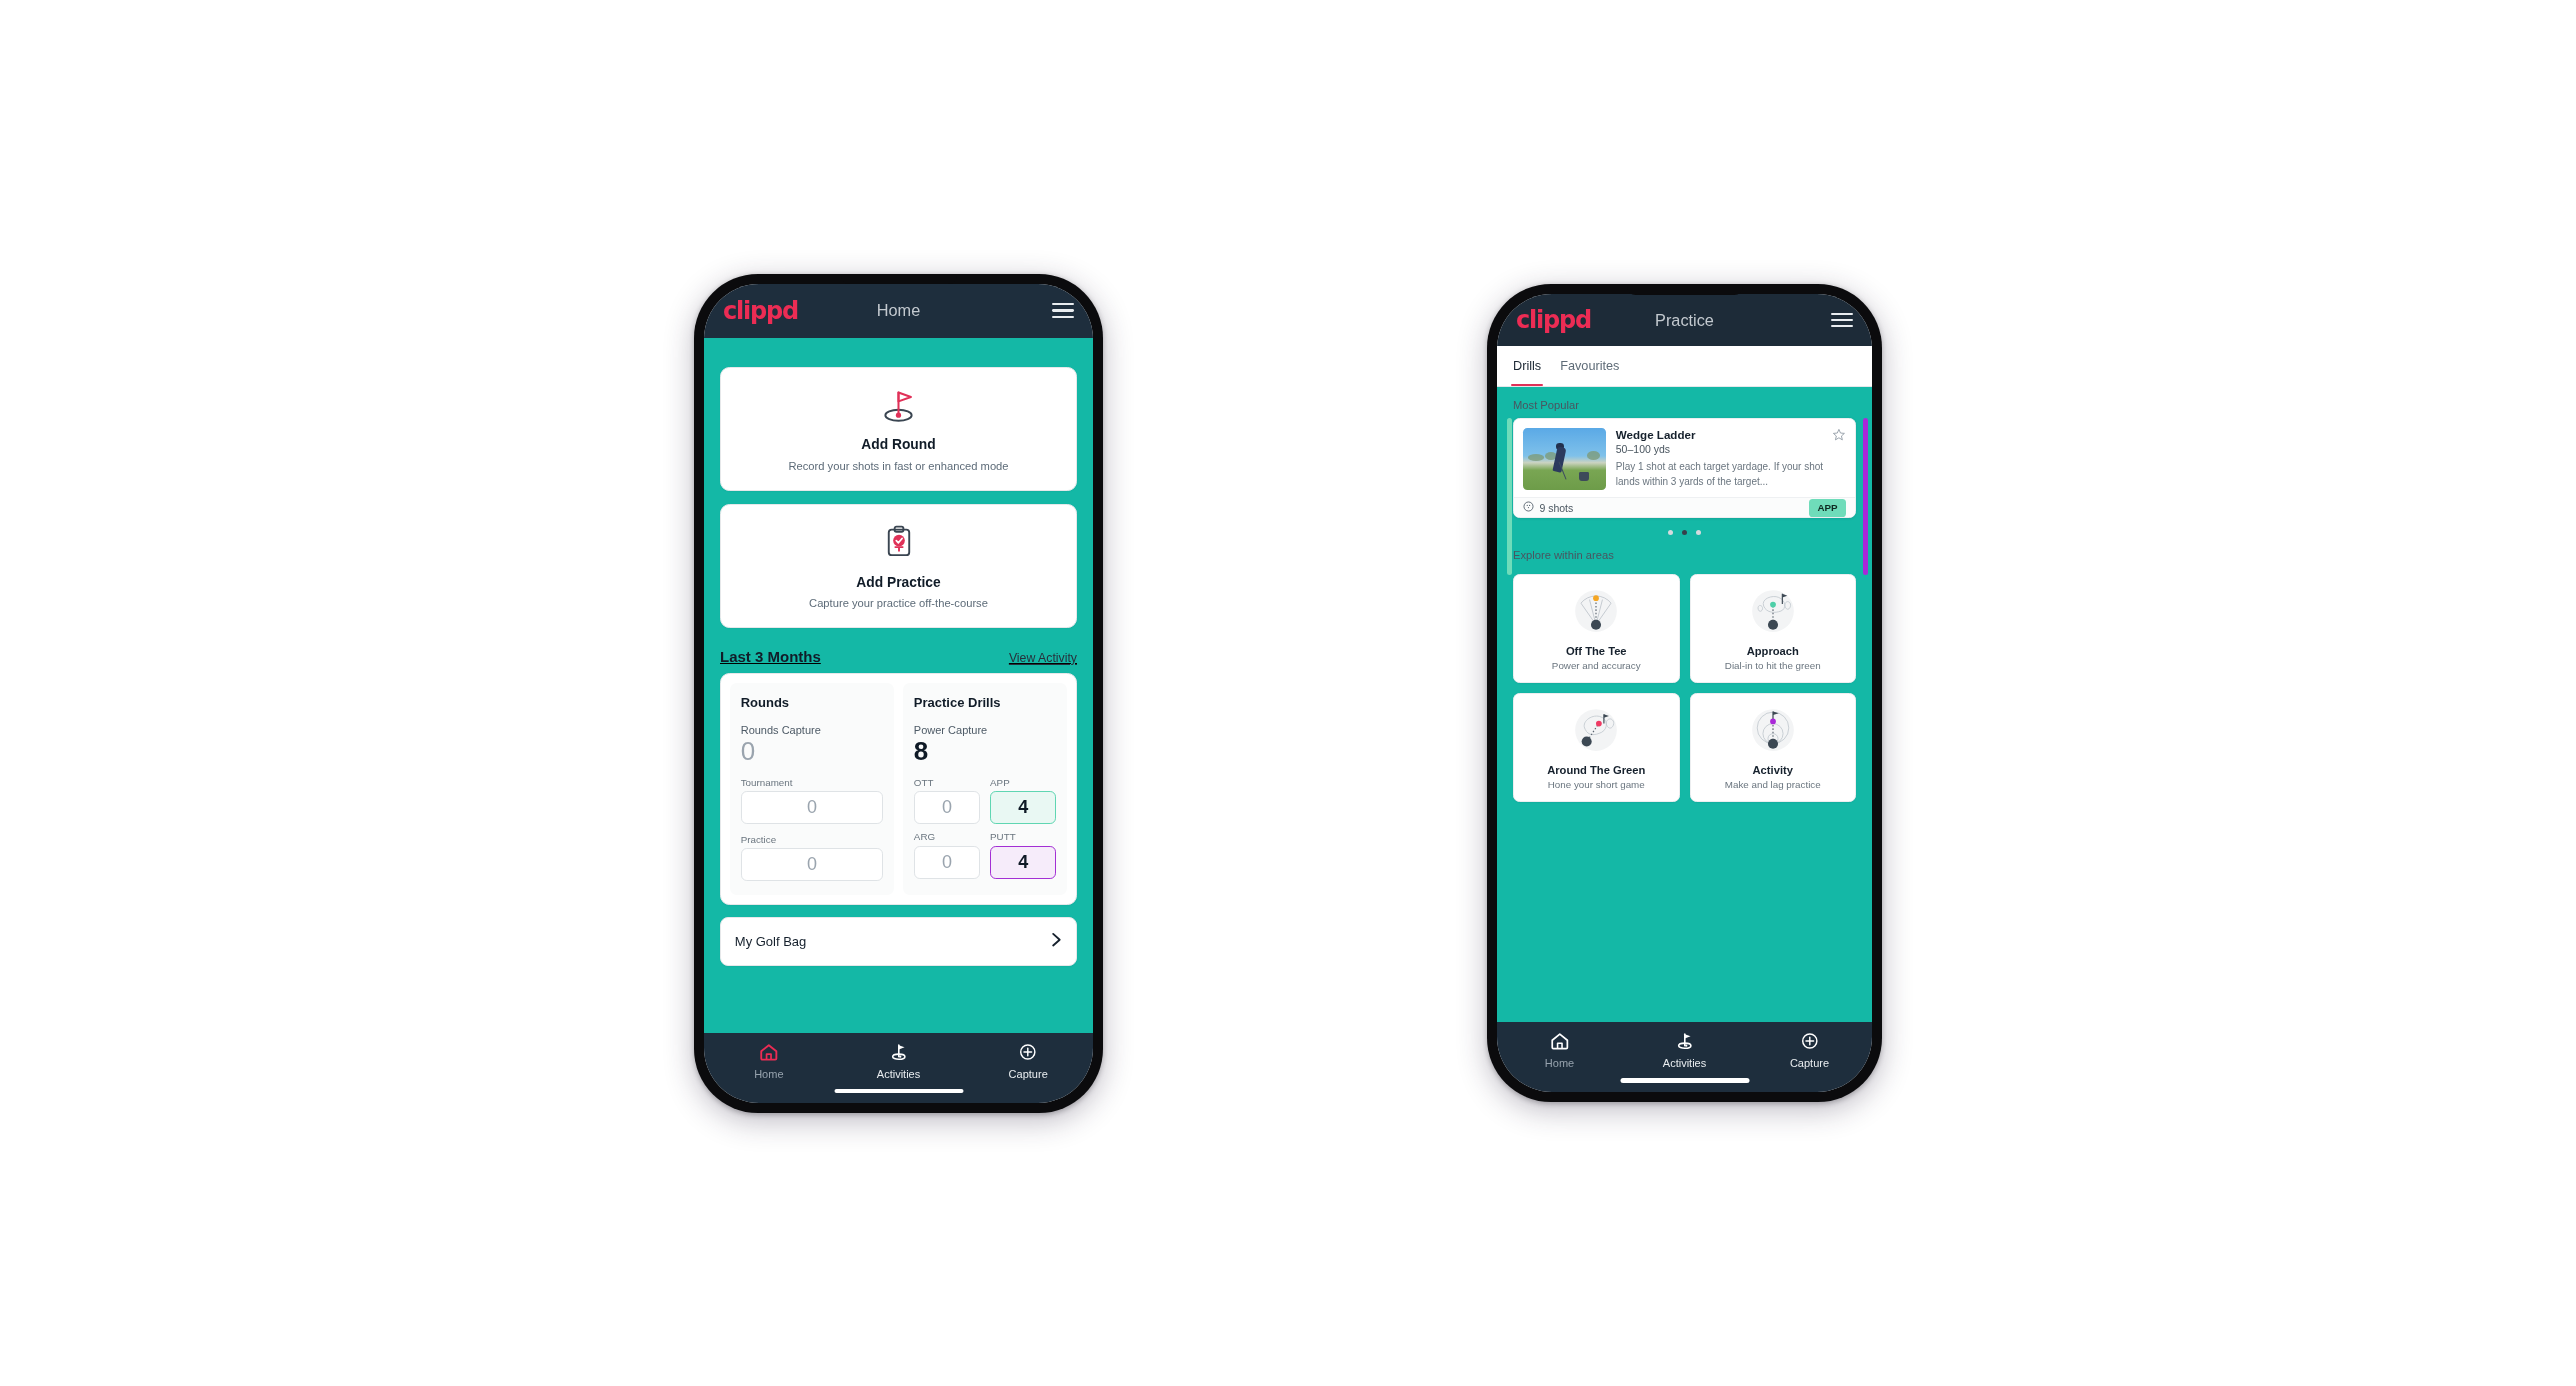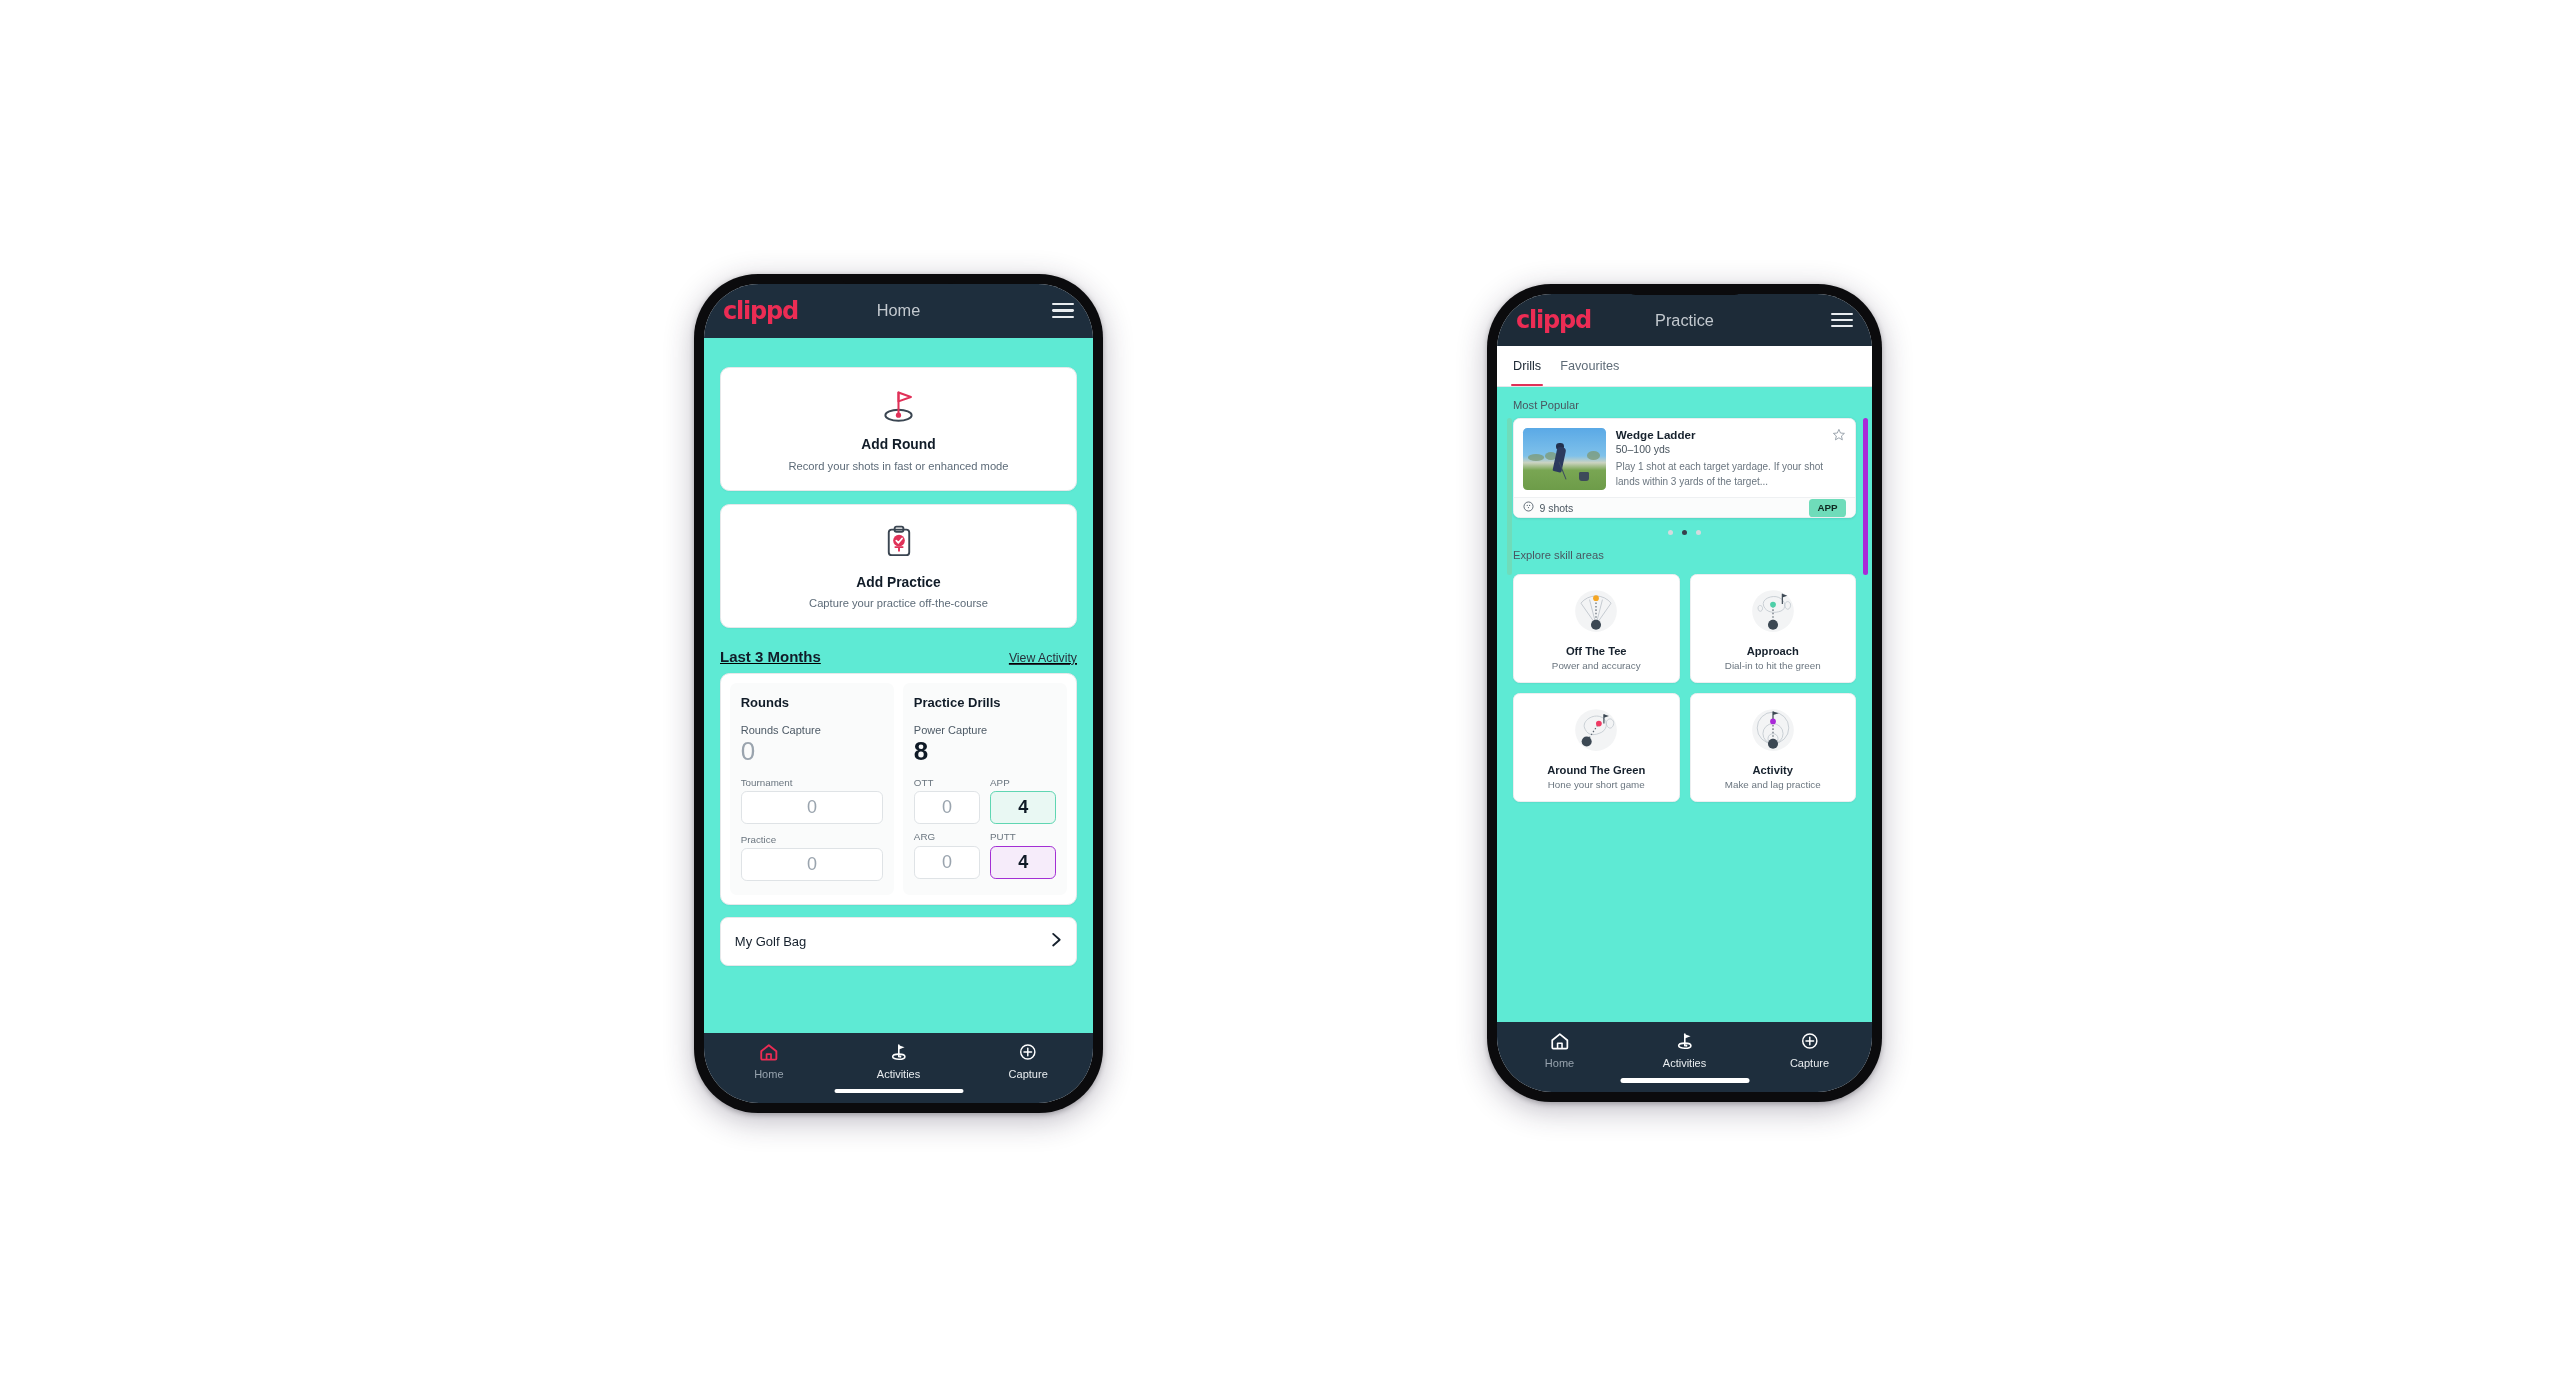--- a/index.html
+++ b/index.html
@@ -82,21 +82,21 @@
     flex-direction: column;
     gap: 4px;
     z-index: 3;
   }
   .burger i { display:block; height: 2.3px; background: #e9edf0; border-radius: 1.4px; }
 
   
   .body {
     flex: 1 1 auto;
     overflow: hidden;
-    background: #5eead4;
+    background: #14b8a6;
     display: flex;
     flex-direction: column;
   }
   .action-row {
     display: flex;
     gap: 12.3px;
     padding: 29px 16px 0 16px;
     flex-direction: column;
   }
   .action-card {
@@ -535,21 +535,21 @@
             </div>
           </div>
 
           <div class="dots">
             <span class="dot"></span>
             <span class="dot active"></span>
             <span class="dot"></span>
           </div>
         </div>
 
-        <div class="sec-label">Explore skill areas</div>
+        <div class="sec-label">Explore within areas</div>
 
         <div class="skill-grid">
 
           <div class="skill-card">
             <div class="skill-ico">
               <svg width="56" height="51" viewBox="0 0 78 70">
                 <circle cx="39" cy="33" r="29" fill="#f3f4f5"></circle>
                 <path d="M39 52 L18 22 M39 52 L30 17 M39 52 L48 17 M39 52 L60 22" fill="none" stroke="#b9c0c7" stroke-width="1.1"></path>
                 <path d="M18 22 A27 27 0 0 1 60 22" fill="none" stroke="#b9c0c7" stroke-width="1.1"></path>
                 <line x1="39" y1="52" x2="39" y2="16" stroke="#5a6570" stroke-width="1.6" stroke-dasharray="2.2 2.6"></line>

